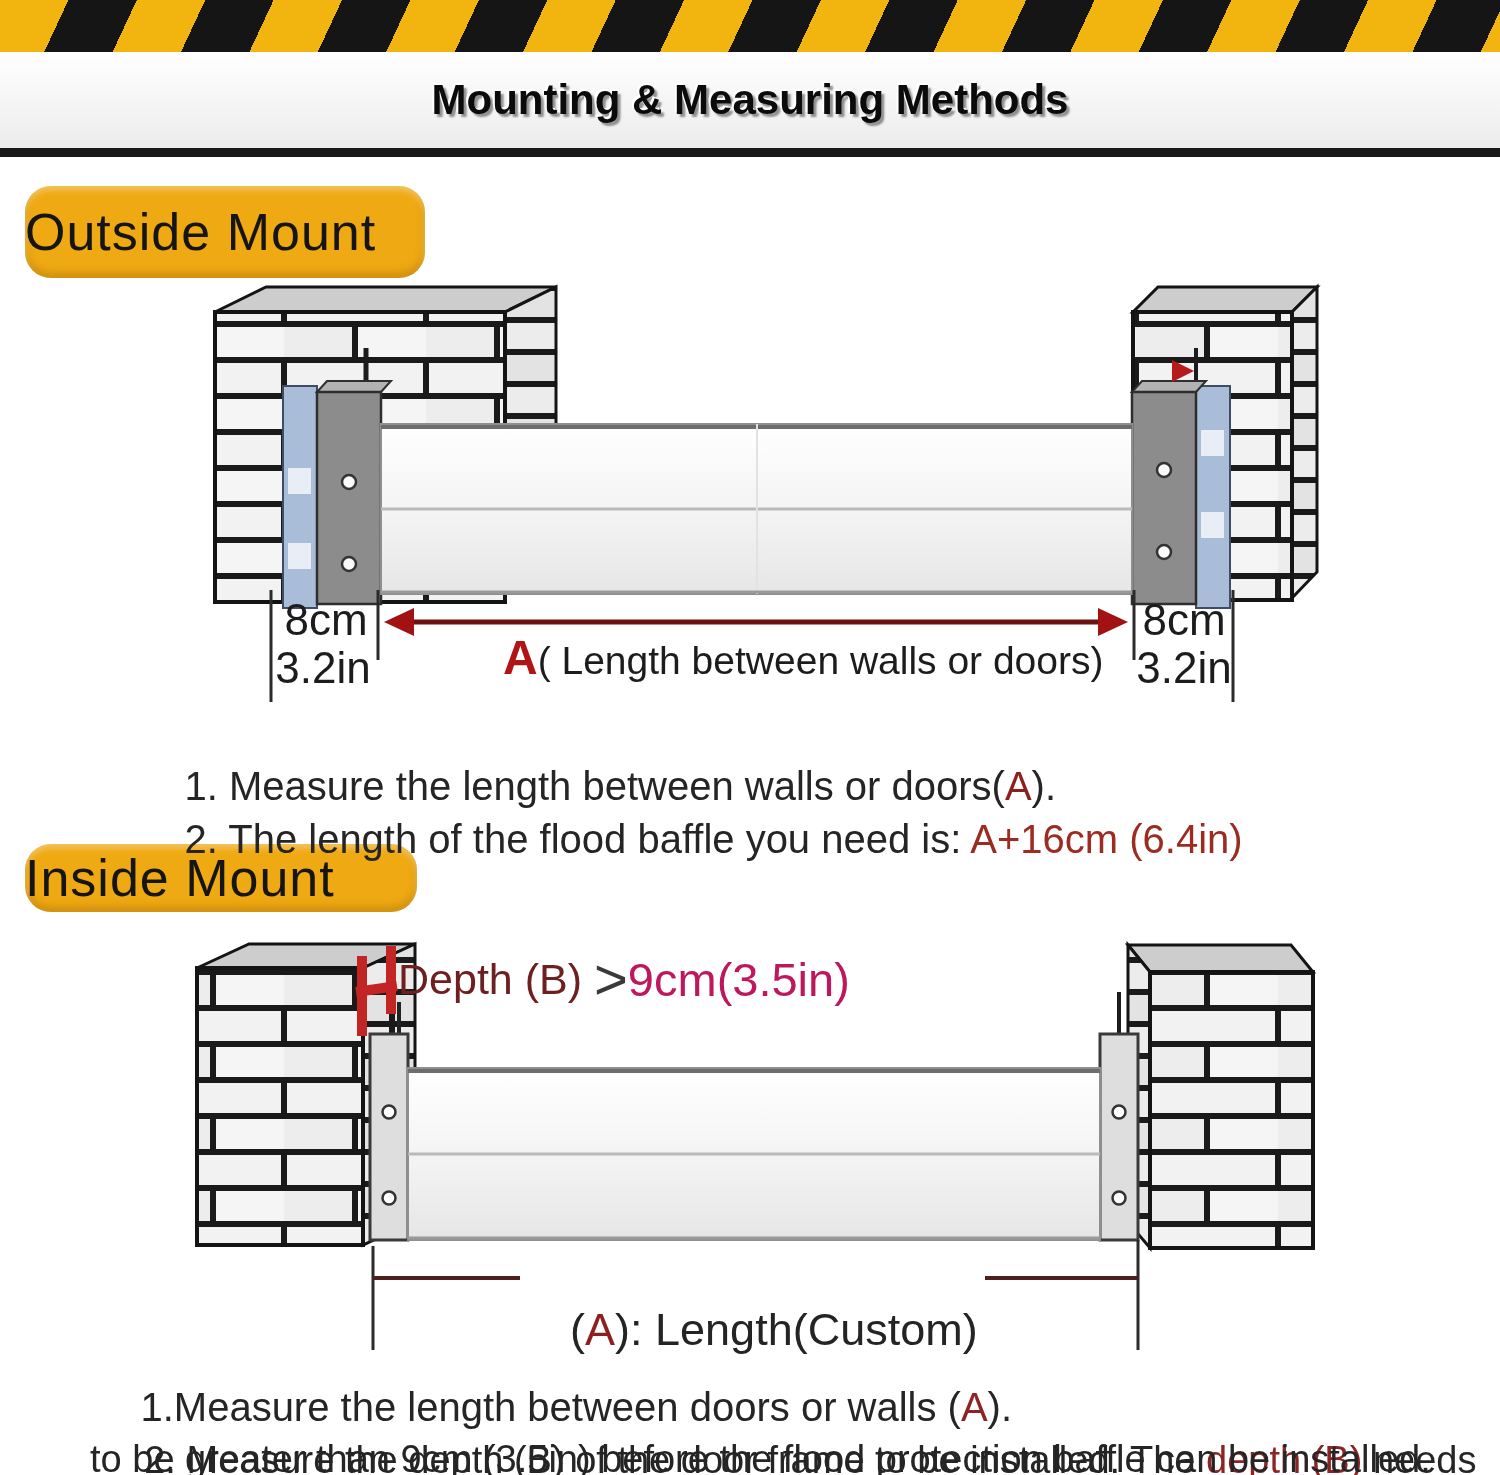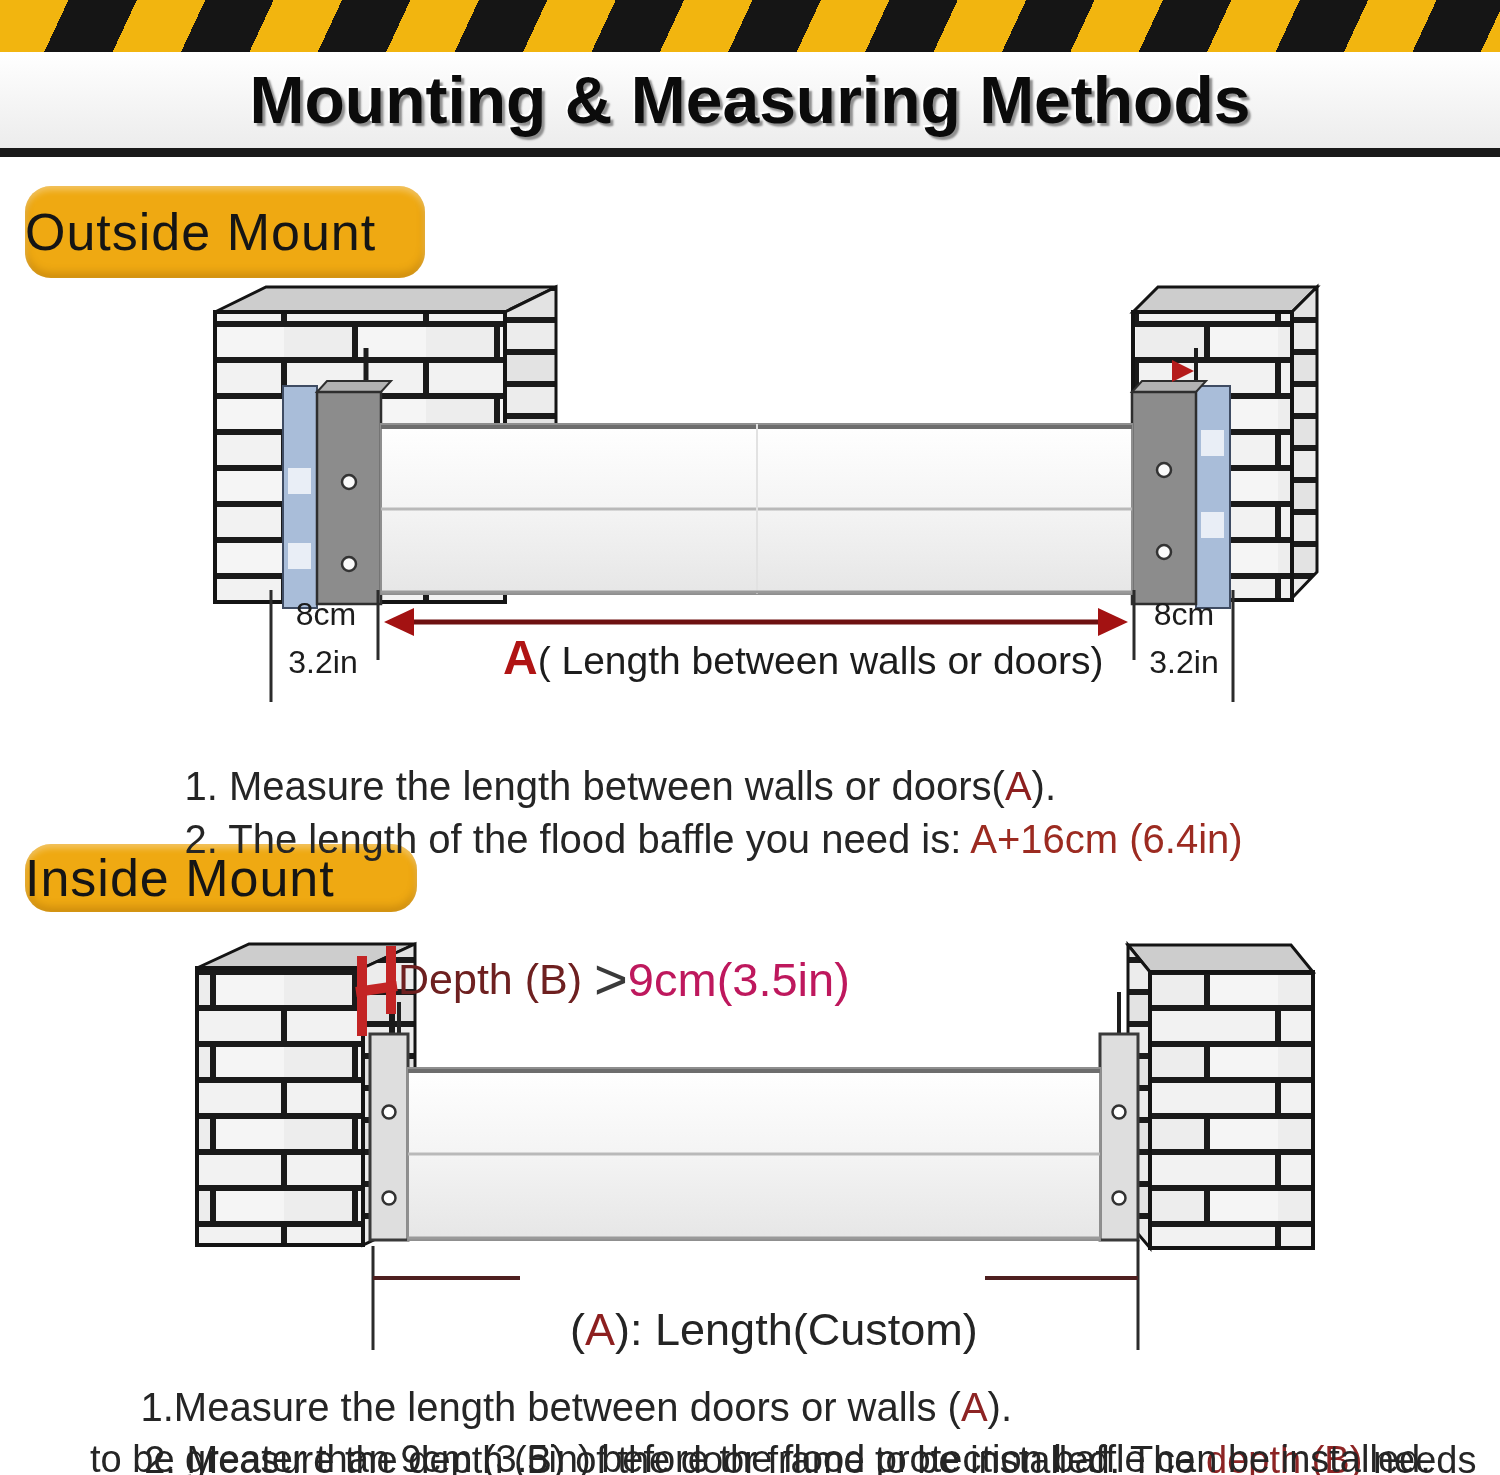--- a/index.html
+++ b/index.html
@@ -4,29 +4,29 @@
 <style>
   html,body{margin:0;padding:0;background:#ffffff;}
   .page{position:relative;width:1500px;height:1475px;background:#ffffff;overflow:hidden;
         font-family:"Liberation Sans","DejaVu Sans",sans-serif;color:#1b1b1b;}
   .abs{position:absolute;}
   
   .stripes{left:0;top:0;width:1500px;height:52px;
     background:repeating-linear-gradient(115deg,#f2b50f 0 62px,#151515 62px 124px);}
   .titleband{left:0;top:52px;width:1500px;height:96px;
     background:linear-gradient(#ffffff,#ececec);display:flex;align-items:center;justify-content:center;}
-  .title{font-size:66px;font-weight:700;letter-spacing:0px;color:#0b0b0b;
+  .title{font-size:42px;font-weight:700;letter-spacing:0px;color:#0b0b0b;
     text-shadow:-2px -2px 0 #ffffff,3px 3px 2px #8f8f8f;}
   .blackbar{left:0;top:148px;width:1500px;height:9px;background:#191919;}
   
   .mount-label{background:#efa912;border-radius:26px;display:flex;align-items:center;justify-content:flex-start;
     font-size:52px;color:#151515;letter-spacing:1px;
     box-shadow:inset 0 4px 6px rgba(255,255,255,.35), inset 0 -5px 8px rgba(120,70,0,.28);}
   
-  .meas{font-size:32px;color:#1c1c1c;text-align:center;line-height:1.0;}
+  .meas{font-size:44px;color:#1c1c1c;text-align:center;line-height:1.0;}
   .cap-line{display:flex;align-items:baseline;}
   .cap-line span{white-space:pre;}
   .big-a{font-size:48px;font-weight:700;color:#b01414;}
   .cap-text{font-size:39px;color:#1c1c1c;}
   .step{font-size:40px;color:#252525;white-space:pre;}
   .step .red{color:#9c2b21;}
   .step .reda{color:#8d1f1f;}
   .depth-line{display:flex;align-items:center;}
   .depth-line span{white-space:pre;}
   .depth-label{font-size:43px;color:#6e2020;}

